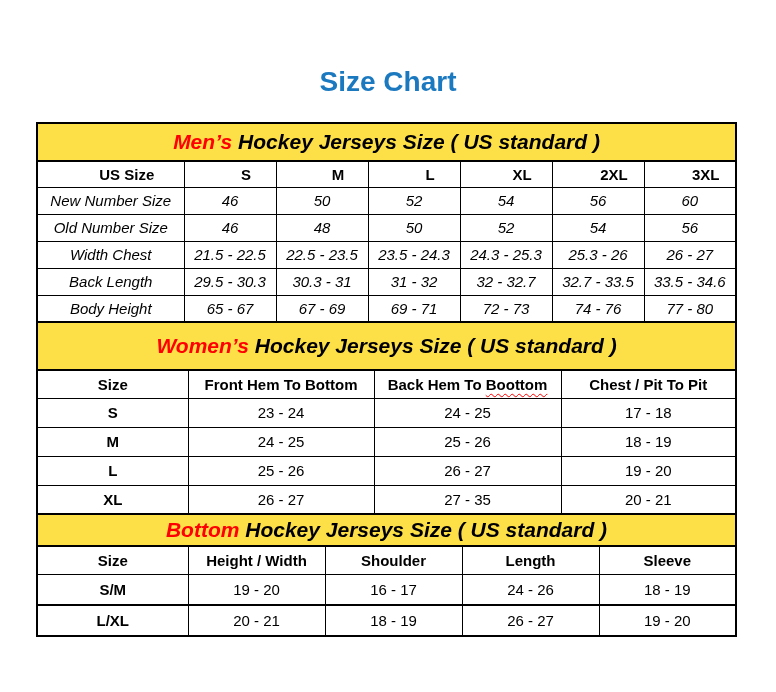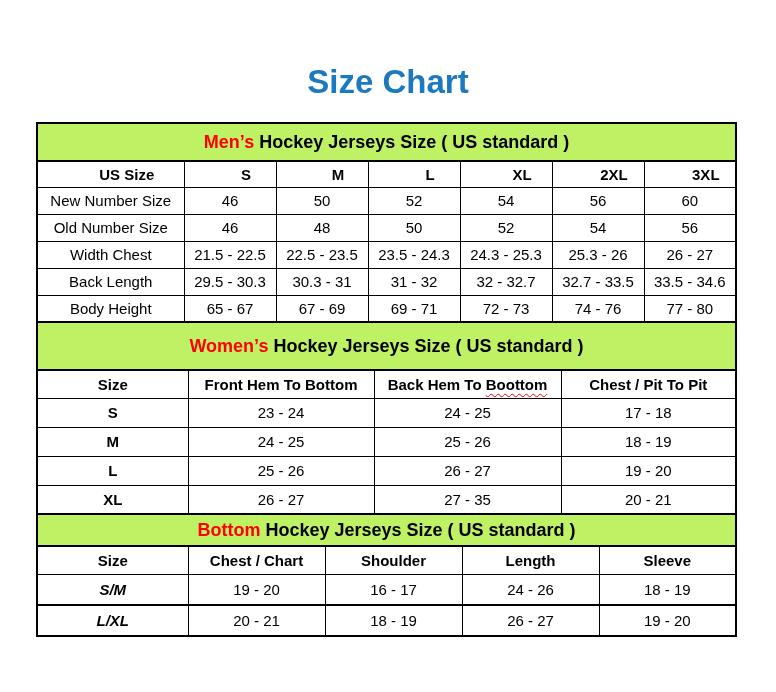--- a/index.html
+++ b/index.html
@@ -8,21 +8,21 @@
     width: 776px; height: 692px;
     font-family: "Liberation Sans", sans-serif;
     color: #000000;
     overflow: hidden;
   }
   .page-title {
     margin: 0;
     padding-top: 64px;
     height: 102px;
     text-align: center;
-    font-size: 33px;
+    font-size: 28px;
     line-height: 36px;
     font-weight: 700;
     color: #1b79c0;
   }
   .tables {
     width: 699px;
     margin: 20px 0 0 36px;
   }
   table {
     border-collapse: collapse;
@@ -35,37 +35,38 @@
     border: 1.5px solid #000;
     text-align: center;
     vertical-align: middle;
     padding: 0;
     font-size: 15px;
     font-weight: 400;
     overflow: hidden;
     white-space: nowrap;
   }
   tr.banner-row td {
-    background: #bef264;
+    background: #fde047;
     border: 2.2px solid #000;
-    font-size: 18px;
+    font-size: 21px;
     font-weight: 700;
+    font-style: italic;
   }
   .hl { color: #ff0000; }
   .men .banner-row td { height: 38px; }
   .men th { height: 26px; font-weight: 700; padding-left: 32px; }
-  .men td.cell { height: 27px; }
+  .men td.cell { height: 27px; font-style: italic; }
   .women .banner-row td { height: 48px; }
   .women th { height: 28px; font-weight: 700; }
   .women td.cell { height: 29px; }
   .women td.rowlabel { font-weight: 700; }
   .youth .banner-row td { height: 32px; }
   .youth th { height: 28px; font-weight: 700; }
   .youth td.cell { height: 31px; }
-  .youth td.rowlabel { font-weight: 700; font-style: italic; }
+  .youth td.rowlabel { font-weight: 700; }
   .youth tr.thick-top td { border-top: 2.4px solid #000; }
   .wavy {
     text-decoration-line: underline;
     text-decoration-style: wavy;
     text-decoration-color: #ff0000;
     text-decoration-thickness: 1px;
     text-underline-offset: 3px;
   }
 </style>
 </head>
@@ -199,21 +200,21 @@
           <col style="width:137px">
           <col style="width:137px">
           <col style="width:137px">
       </colgroup>
       <tbody>
           <tr class="banner-row">
         <td colspan="5"><span class="hl">Bottom</span><span> Hockey Jerseys Size ( US standard )</span></td>
       </tr>
       <tr>
         <th>Size</th>
-        <th>Chest / Chart</th>
+        <th>Height / Width</th>
         <th>Shoulder</th>
         <th>Length</th>
         <th>Sleeve</th>
       </tr>
       <tr>
         <td class="cell rowlabel">S/M</td>
         <td class="cell">19 - 20</td>
         <td class="cell">16 - 17</td>
         <td class="cell">24 - 26</td>
         <td class="cell">18 - 19</td>

